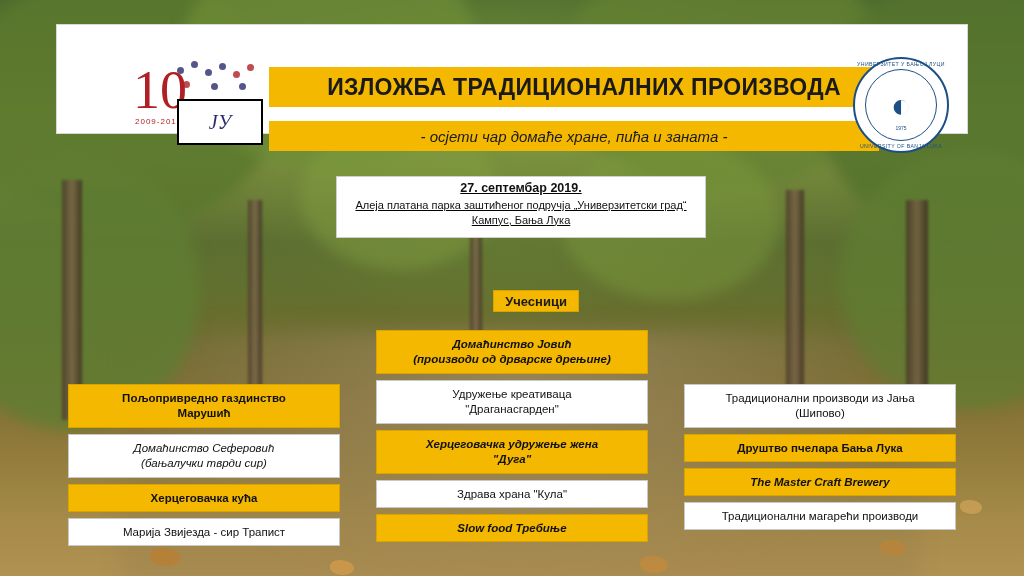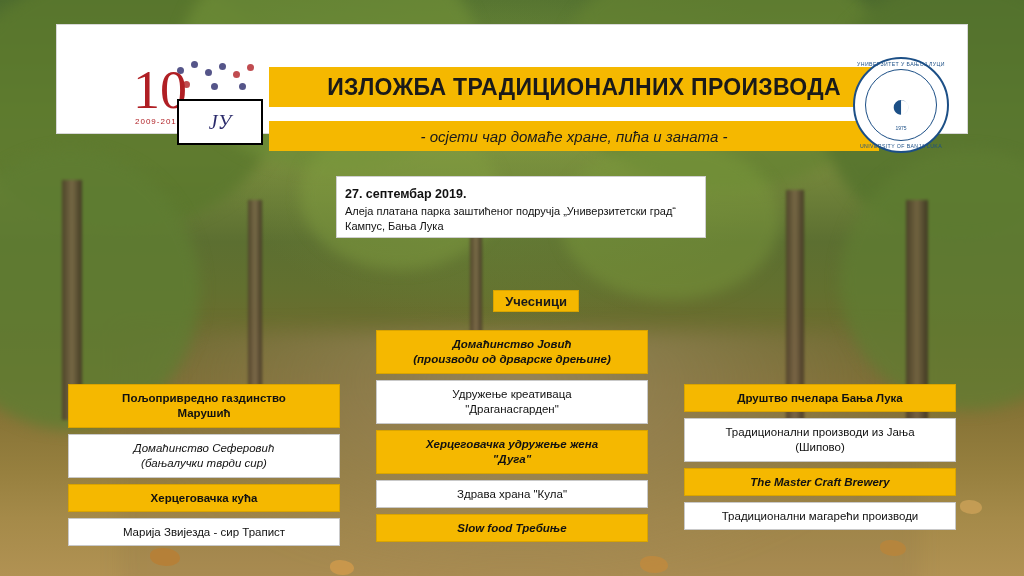--- a/index.html
+++ b/index.html
@@ -108,21 +108,23 @@
   .seal-text-bot { bottom:4px; }
   .seal-year {
     position:absolute; left:0; width:100%; bottom:22px; text-align:center;
     font-size:5px; color:#1c4f86;
   }
 
   
   .info-box {
     position:absolute; left:336px; top:176px; width:370px; height:62px;
     background:#ffffff; border:1px solid #cfcfcf;
-    padding:10px 8px 0;
+    padding:4px 8px 0;
+    text-align:center;
+    text-decoration:underline;
   }
   .info-date { font-size:12.5px; font-weight:bold; color:#111; margin-bottom:3px; }
   .info-line { font-size:11px; color:#111; line-height:1.35; }
 
   
   .participants-label {
     position:absolute; left:493px; top:290px; width:86px; height:22px;
     background:#f5b800; border:1px solid #d9a400;
     display:flex; align-items:center; justify-content:center;
     font-size:13px; font-weight:bold; color:#1a1a1a;
@@ -246,27 +248,27 @@
         <div>"Дуга"</div>
       </div>
       <div class="cell white h1">
         <div>Здрава храна "Кула"</div>
       </div>
       <div class="cell gold h1 italic">
         <div>Slow food Требиње</div>
       </div>
     </div>
   <div class="col col-right" id="col-right">
-      <div class="cell gold h1">
-        <div>Друштво пчелара Бања Лука</div>
-      </div>
       <div class="cell white h2">
         <div>Традиционални производи из Јања</div>
         <div>(Шипово)</div>
       </div>
+      <div class="cell gold h1">
+        <div>Друштво пчелара Бања Лука</div>
+      </div>
       <div class="cell gold h1 italic">
         <div>The Master Craft Brewery</div>
       </div>
       <div class="cell white h1">
         <div>Традиционални магарећи производи</div>
       </div>
     </div>
 
 </div>
 

